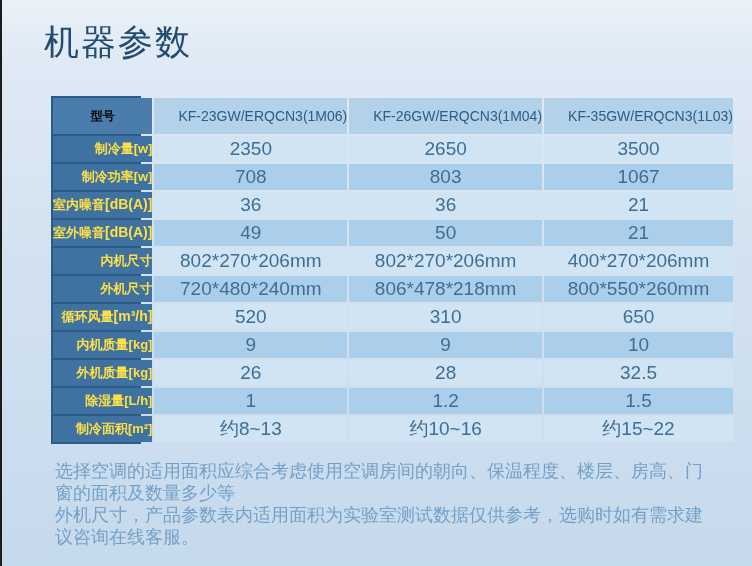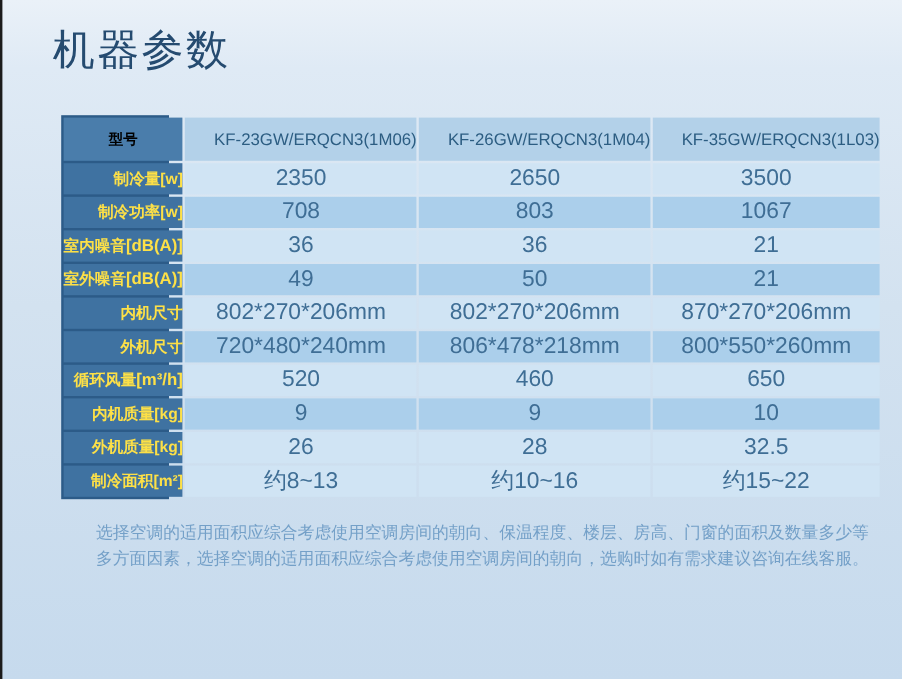--- a/index.html
+++ b/index.html
@@ -58,24 +58,24 @@
   }
   td.row-label .unit { font-size: 14px; font-weight: bold; }
   tr.light td.val { background: #d0e4f4; }
   tr.dark  td.val { background: #abcfeb; }
   td.val {
     color: #3f6e95;
     font-size: 19px;
     white-space: nowrap;
   }
   .footer-note {
-    margin: 16px 0 0 80px;
+    margin: 16px 0 0 55px;
     width: 655px;
     color: #74a0c8;
-    font-size: 14px;
+    font-size: 18px;
     line-height: 22px;
   }
 </style>
 </head>
 <body>
 
 <div class="edge-line"></div>
 
 <h1 class="page-title">机器参数</h1>
 
@@ -115,51 +115,57 @@
   <tr class="row dark">
     <td class="row-label"><span>室外噪音</span><span class="unit">[dB(A)]</span></td>
     <td class="val">49</td>
     <td class="val">50</td>
     <td class="val">21</td>
   </tr>
   <tr class="row light">
     <td class="row-label"><span>内机尺寸</span><span class="unit"></span></td>
     <td class="val">802*270*206mm</td>
     <td class="val">802*270*206mm</td>
-    <td class="val">870*270*206mm</td>
+    <td class="val">400*270*206mm</td>
   </tr>
   <tr class="row dark">
     <td class="row-label"><span>外机尺寸</span><span class="unit"></span></td>
     <td class="val">720*480*240mm</td>
     <td class="val">806*478*218mm</td>
     <td class="val">800*550*260mm</td>
   </tr>
   <tr class="row light">
     <td class="row-label"><span>循环风量</span><span class="unit">[m³/h]</span></td>
     <td class="val">520</td>
-    <td class="val">460</td>
+    <td class="val">310</td>
     <td class="val">650</td>
   </tr>
   <tr class="row dark">
     <td class="row-label"><span>内机质量[kg]</span><span class="unit"></span></td>
     <td class="val">9</td>
     <td class="val">9</td>
     <td class="val">10</td>
   </tr>
   <tr class="row light">
     <td class="row-label"><span>外机质量[kg]</span><span class="unit"></span></td>
     <td class="val">26</td>
     <td class="val">28</td>
     <td class="val">32.5</td>
   </tr>
+  <tr class="row dark">
+    <td class="row-label"><span>除湿量[L/h]</span><span class="unit"></span></td>
+    <td class="val">1</td>
+    <td class="val">1.2</td>
+    <td class="val">1.5</td>
+  </tr>
   <tr class="row light">
     <td class="row-label"><span>制冷面积[m²]</span><span class="unit"></span></td>
     <td class="val">约8~13</td>
     <td class="val">约10~16</td>
     <td class="val">约15~22</td>
   </tr>
 </tbody>
   </table>
 
 <div class="footer-note">
   <span>选择空调的适用面积应综合考虑使用空调房间的朝向、保温程度、楼层、房高、门窗的面积及数量多少等</span><br>
-  <span>多方面因素，选择空调的适用面积应综合考虑使用空调房间的朝向，选购时如有需求建议咨询在线客服。</span>
+  <span>外机尺寸，产品参数表内适用面积为实验室测试数据仅供参考，选购时如有需求建议咨询在线客服。</span>
 </div>
 
 </body></html>

